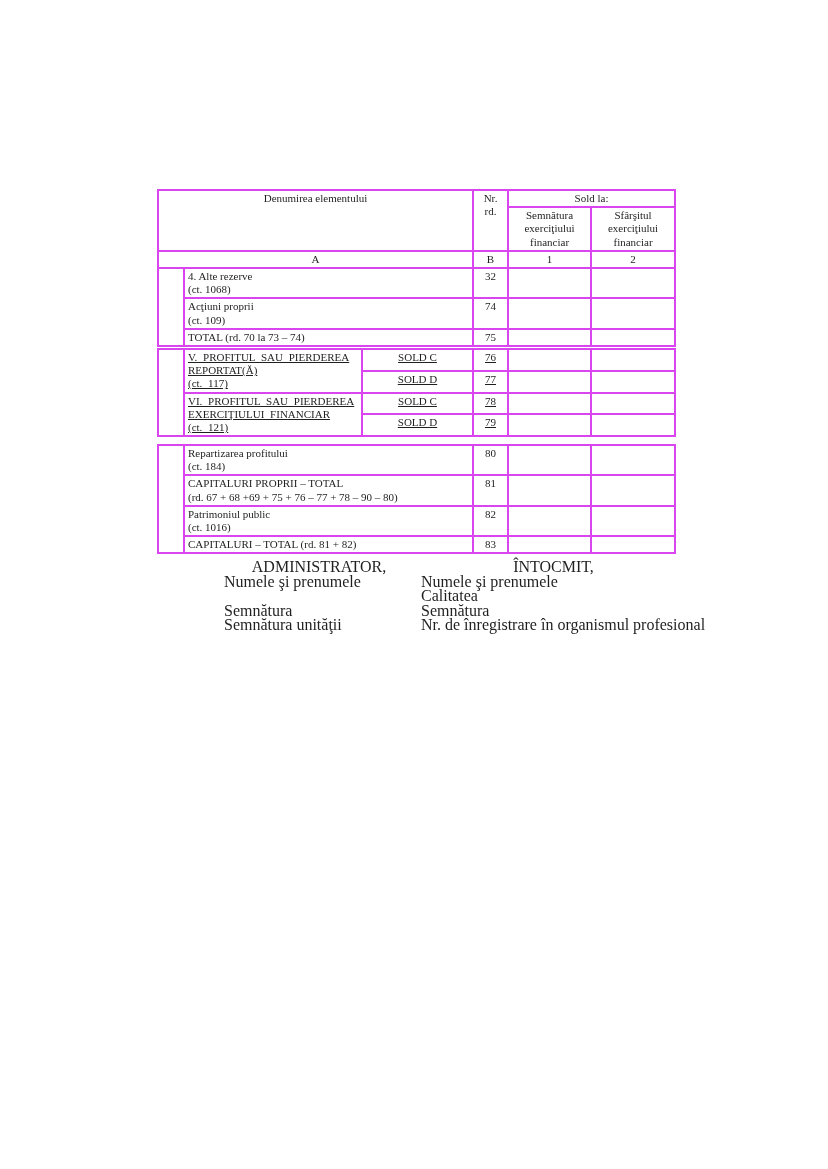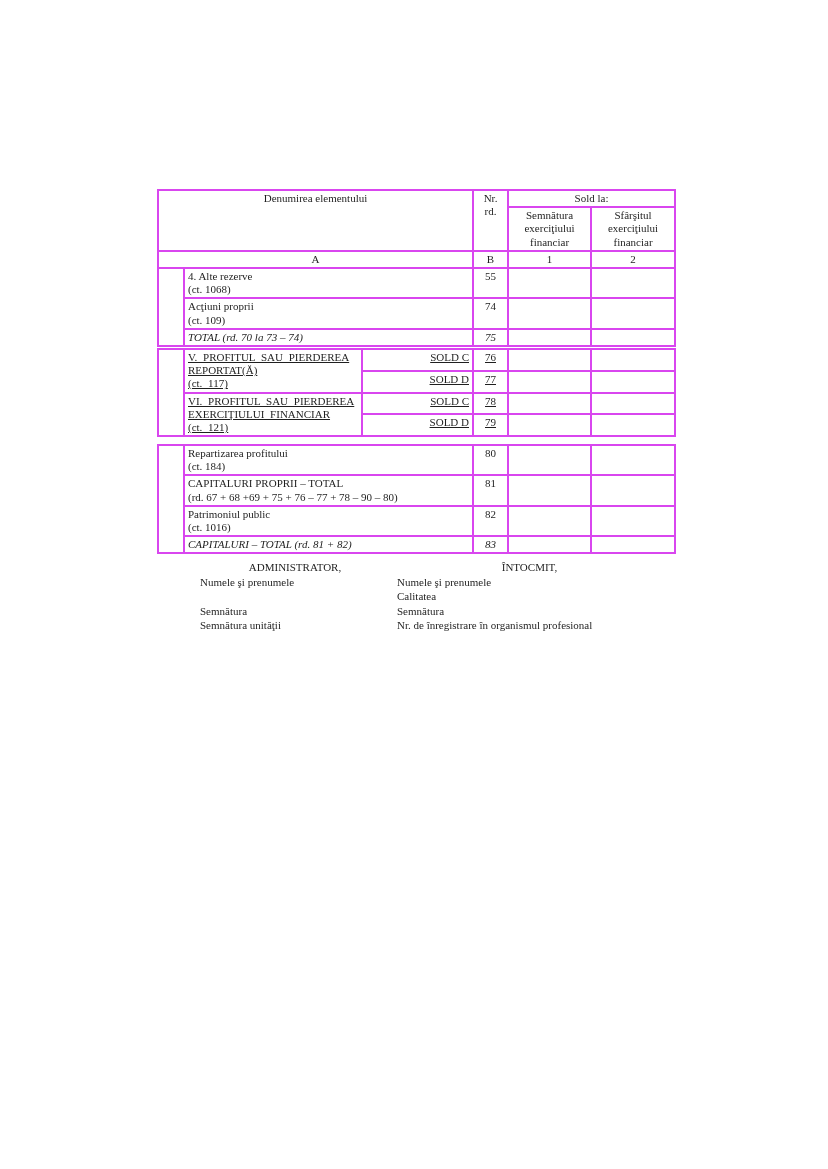--- a/index.html
+++ b/index.html
@@ -24,31 +24,31 @@
     vertical-align:top;
     padding:1px 3px;
     overflow:hidden;
   }
   .hc { text-align:center; vertical-align:middle; padding:1px 2px; }
   .pre { white-space:pre-line; }
   .lbl { text-align:left;margin-left:24px; }
   .just { word-spacing:3px; }
   .nr { text-align:center; }
   .indent { padding:0; }
-  .sold { text-align:right; }
+  .sold { text-align:center; }
 
   tr.h-soldla { height:14px; }
   tr.h-subhdr { height:43px; }
   tr.h-ab     { height:15px; }
   tr.h29      { height:29px; }
-  tr.h15      { height:15px;font-style:italic; }
+  tr.h15      { height:15px; }
   tr.h21      { height:21px; }
   tr.sec td   { border-top-width:2px; }
 
-  .sign-block { position:absolute; font-size:11px; line-height:14.5px; }
+  .sign-block { position:absolute; font-size:16px; line-height:14.5px;margin-left:24px; }
   .sign-title { text-align:center; height:14.5px; }
   .sign-line  { height:14.5px; white-space:nowrap; }
 </style>
 </head>
 <body>
 
 <div class="page">
 
   <table class="tbl" style="left:157px; top:189px; width:517px;">
     <colgroup>
@@ -76,21 +76,21 @@
     <tr class="h-ab">
       <td colspan="2" class="hc">A</td>
       <td class="hc">B</td>
       <td class="hc">1</td>
       <td class="hc">2</td>
     </tr>
     <tr class="h29">
       <td rowspan="3" class="indent"></td>
       <td class="lbl pre">4. Alte rezerve
 (ct. 1068)</td>
-      <td class="nr">55</td>
+      <td class="nr">32</td>
       <td></td>
       <td></td>
     </tr>
     <tr class="h29">
       <td class="lbl pre">Acţiuni proprii
 (ct. 109)</td>
       <td class="nr">74</td>
       <td></td>
       <td></td>
     </tr>

